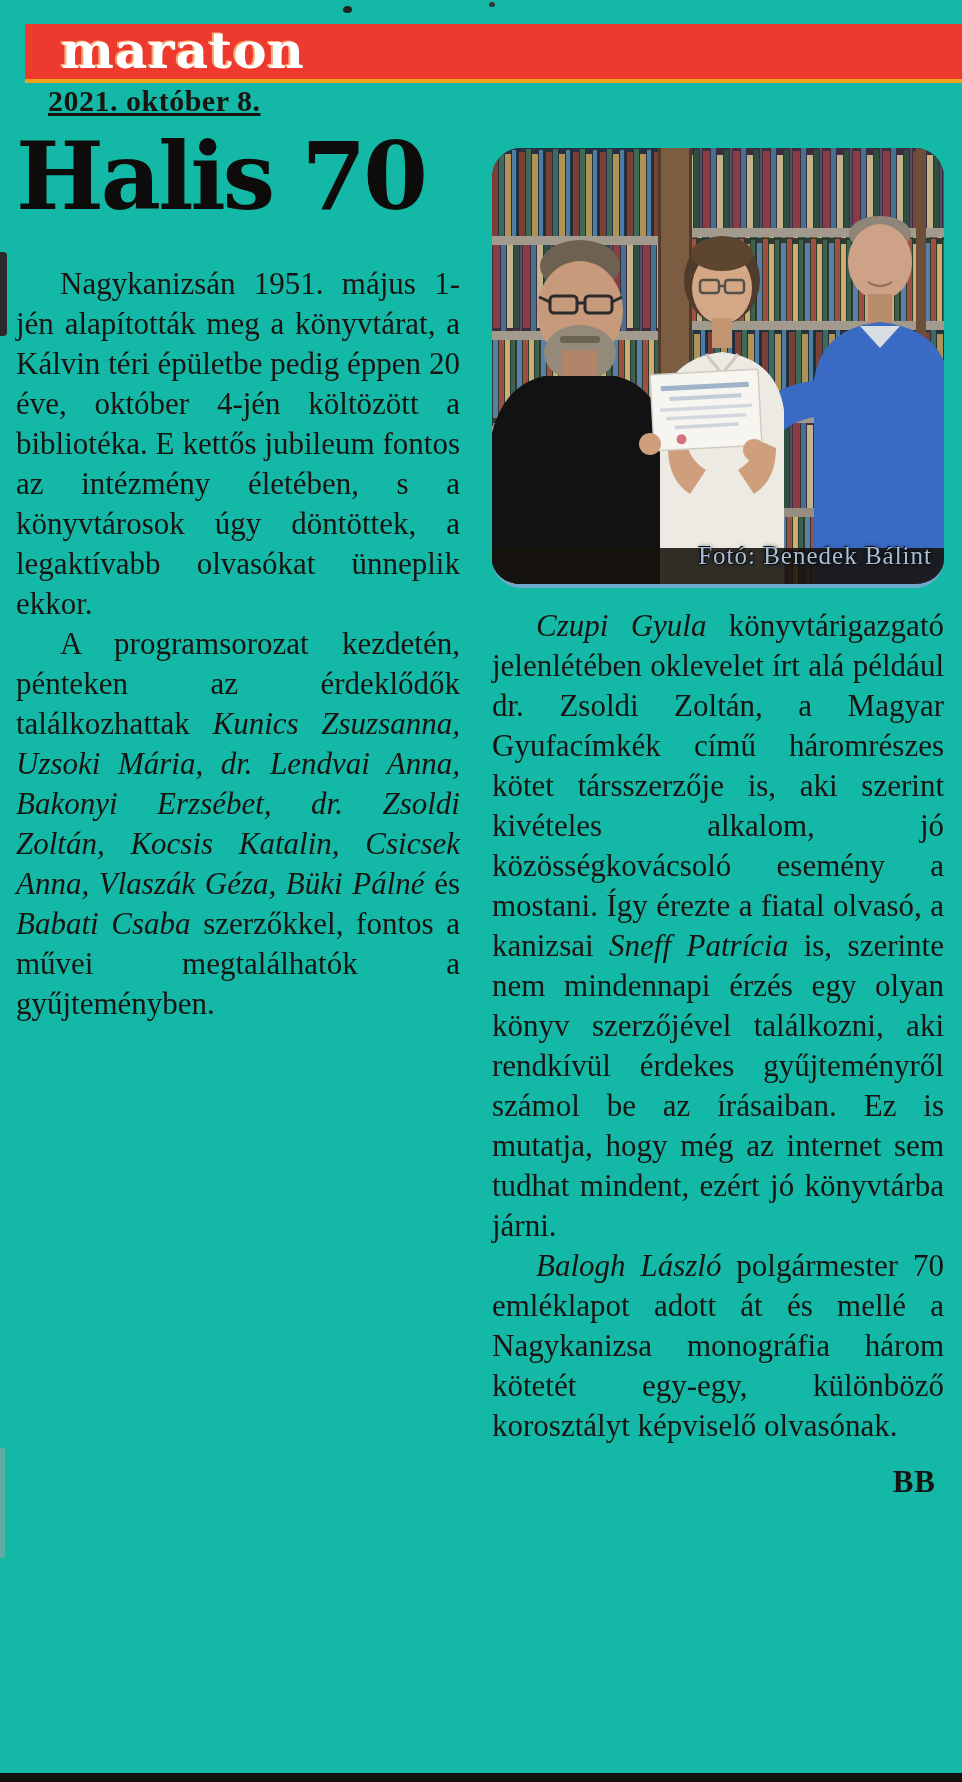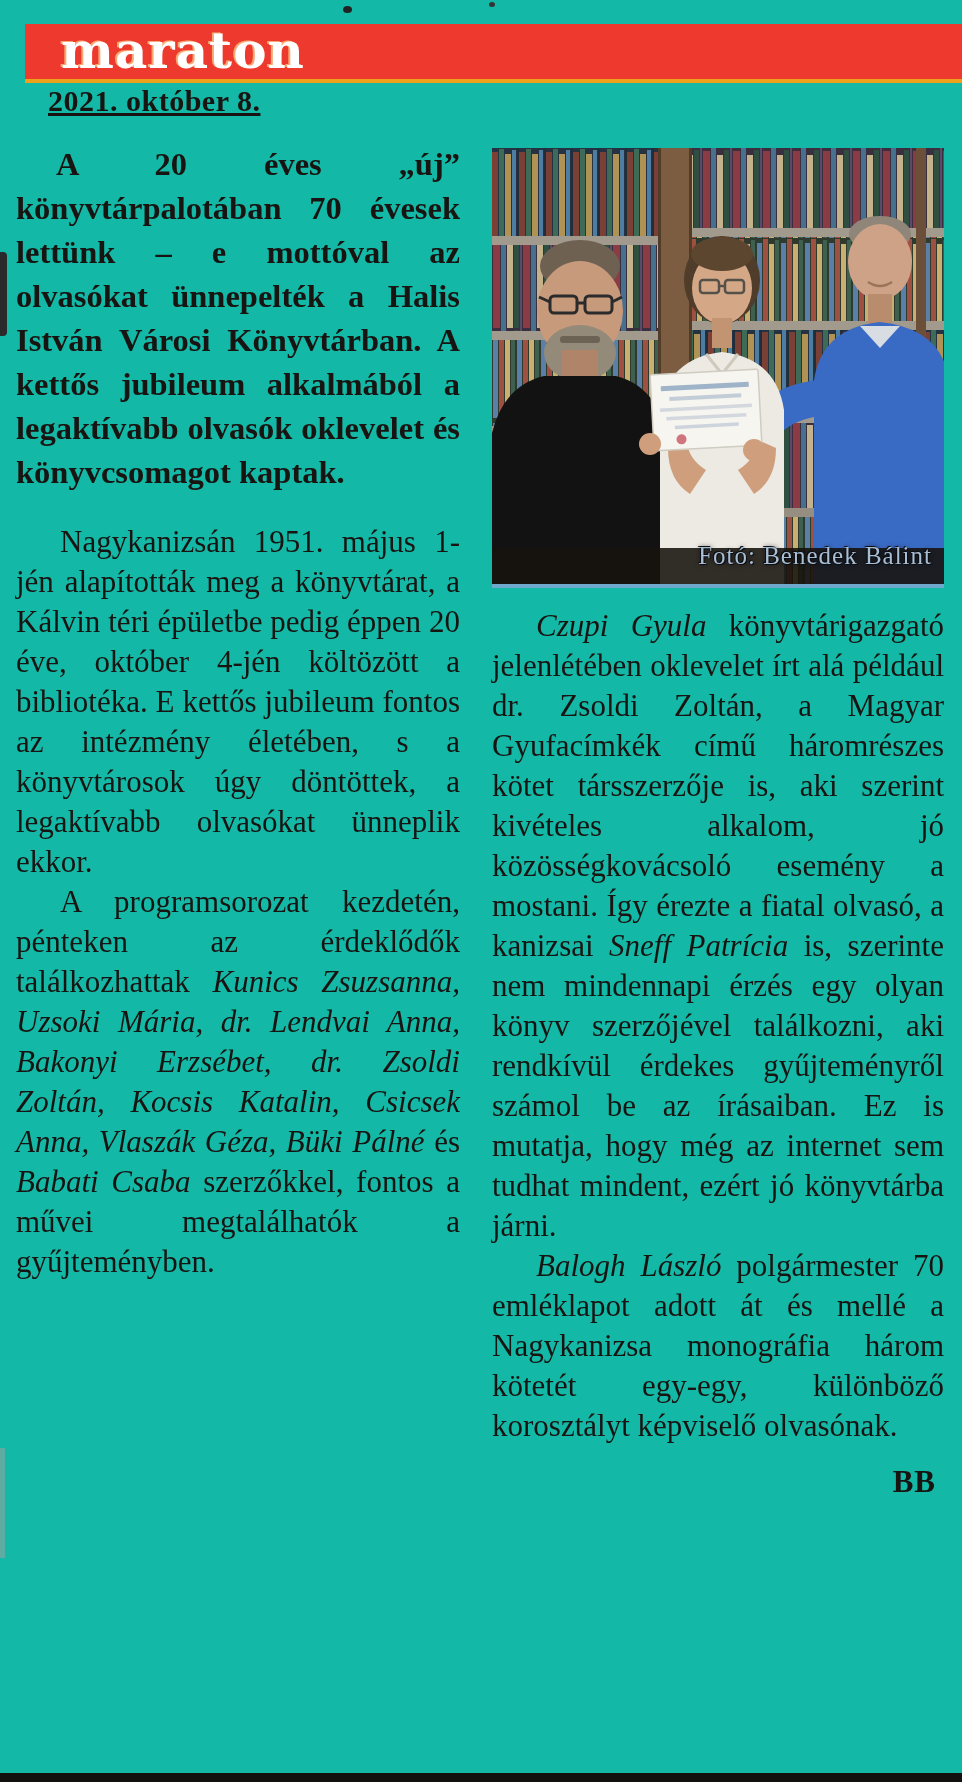--- a/index.html
+++ b/index.html
@@ -22,21 +22,21 @@
   .col-left .coltext{margin-top:26px;}
   .col-right{position:absolute;left:492px;top:148px;width:452px;}
   .coltext{width:100%;}
   .para{margin:0;font-size:31px;line-height:40px;text-align:justify;
         text-indent:44px;}
   .para.lead{font-weight:bold;font-size:32.5px;line-height:44px;
              margin-bottom:28px;text-indent:40px;}
   .it{font-style:italic;}
   
   .photo{position:relative;margin:0;width:452px;height:436px;background:#3a3127;
-         border-bottom:4px solid #6fa8cd;overflow:hidden;}
+         border-bottom:4px solid #6fa8cd;overflow:hidden;border-radius:29px;}
   .photo svg{display:block;width:100%;height:100%;}
   .photo-credit{position:absolute;right:12px;bottom:14px;font-size:25px;
                 letter-spacing:1px;color:#a9bdd3;
                 text-shadow:1px 1px 0 #0a0d12,-1px -1px 0 #0a0d12,0 0 5px #0a0d12;}
   .col-right .coltext{margin-top:18px;}
   .signature{margin-top:18px;padding-right:8px;text-align:right;font-size:31px;
              font-weight:bold;letter-spacing:1px;}
   
   .bottom-bar{position:absolute;left:0;right:0;bottom:0;height:9px;background:#131110;}
   .artifact{position:absolute;pointer-events:none;}
@@ -50,22 +50,22 @@
 
 <div class="page">
 
   <div class="banner">
     <span class="masthead">maraton</span>
   </div>
 
   <div class="date">2021. október 8.</div>
 
   <div class="col-left">
+    <h1 class="headline">Halis 70</h1>
     <div class="coltext">
-        <p class="para lead"><span>A 20 éves „új” könyvtárpalotában 70 évesek lettünk – e mottóval az olvasókat ünnepelték a Halis István Városi Könyvtárban. A kettős jubileum alkalmából a legaktívabb olvasók oklevelet és könyvcsomagot kaptak.</span></p>
         <p class="para"><span>Nagykanizsán 1951. május 1-jén alapították meg a könyvtárat, a Kálvin téri épületbe pedig éppen 20 éve, október 4-jén költözött a bibliotéka. E kettős jubileum fontos az intézmény életében, s a könyvtárosok úgy döntöttek, a legaktívabb olvasókat ünneplik ekkor.</span></p>
         <p class="para"><span>A programsorozat kezdetén, pénteken az érdeklődők találkozhattak </span><span class="it">Kunics Zsuzsanna, Uzsoki Mária, dr. Lendvai Anna, Bakonyi Erzsébet, dr. Zsoldi Zoltán, Kocsis Katalin, Csicsek Anna, Vlaszák Géza, Büki Pálné</span><span> és </span><span class="it">Babati Csaba</span><span> szerzőkkel, fontos a művei megtalálhatók a gyűjteményben.</span></p>
       </div>
   </div>
 
   <div class="col-right">
 
     <figure class="photo">
       <svg viewBox="0 0 452 436" preserveAspectRatio="none">
         <defs>

